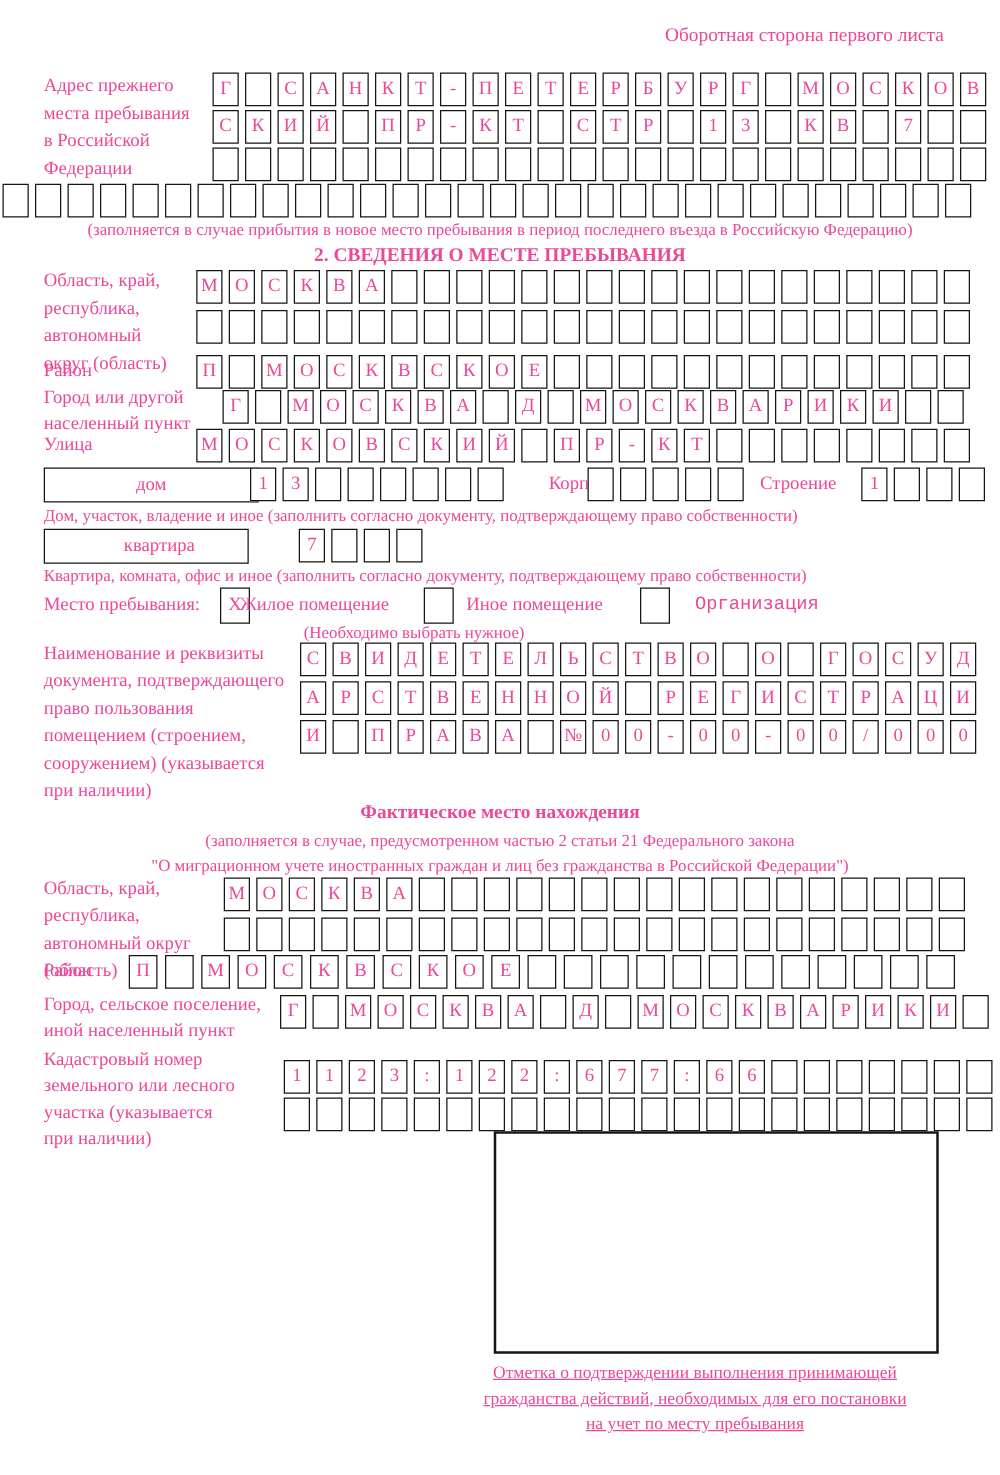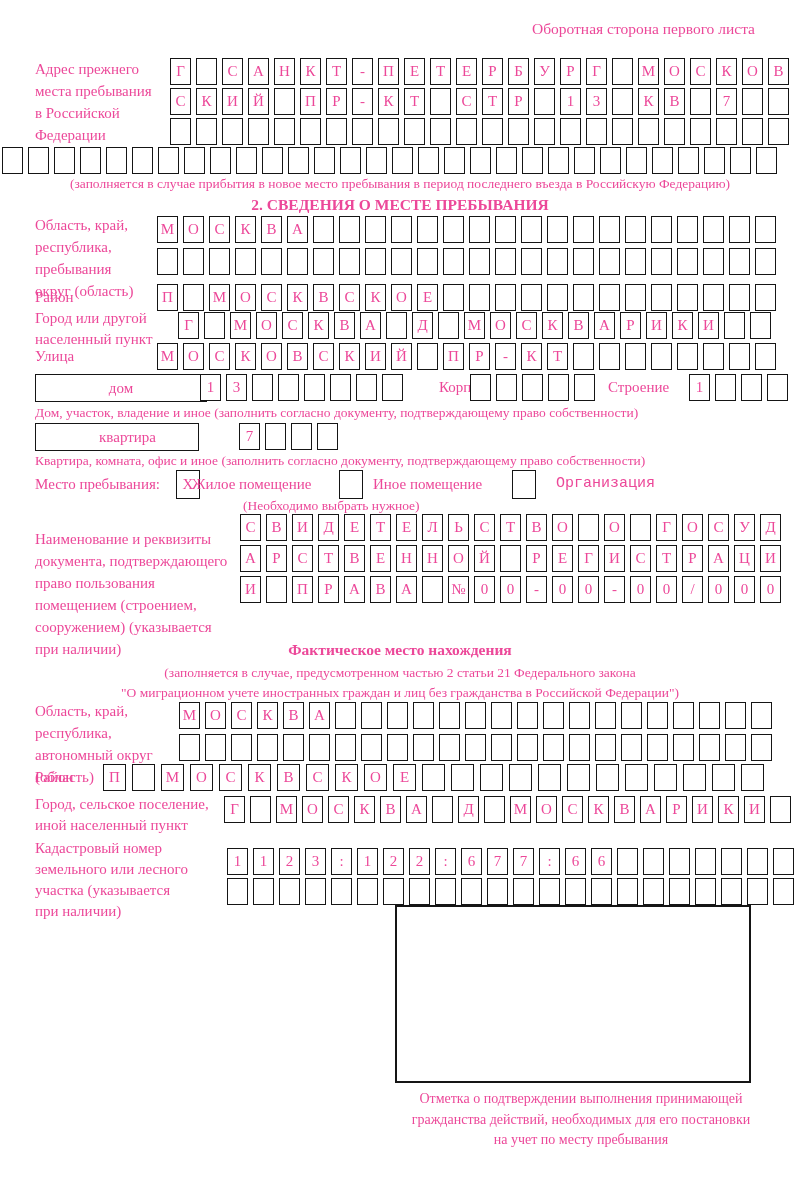--- a/index.html
+++ b/index.html
@@ -147,21 +147,21 @@
       <span class="cbox">&nbsp;</span>
       <span class="cbox">&nbsp;</span>
     </div>
   <div class="abs caption center" style="top:176px;">(заполняется в случае прибытия в новое место пребывания в период последнего въезда в Российскую Федерацию)</div>
 
   <div class="abs heading" style="top:196px;">2. СВЕДЕНИЯ О МЕСТЕ ПРЕБЫВАНИЯ</div>
 
   <div class="abs label" style="left:35px;top:214px;">
       <div>Область, край,</div>
       <div>республика,</div>
-      <div>пребывания</div>
+      <div>автономный</div>
       <div>округ (область)</div>
     </div>
   <div class="abs boxrow" style="left:157px;top:216px;">
       <span class="cbox">М</span>
       <span class="cbox">О</span>
       <span class="cbox">С</span>
       <span class="cbox">К</span>
       <span class="cbox">В</span>
       <span class="cbox">А</span>
       <span class="cbox">&nbsp;</span>
@@ -335,21 +335,21 @@
 
   <div class="abs label" style="left:35px;top:473px;">Место пребывания:</div>
   <div class="abs checkbox" style="left:176px;top:470px;">X</div>
   <div class="abs label" style="left:192px;top:473px;">Жилое помещение</div>
   <div class="abs checkbox" style="left:339px;top:470px;"></div>
   <div class="abs label" style="left:373px;top:473px;">Иное помещение</div>
   <div class="abs checkbox" style="left:512px;top:470px;"></div>
   <div class="abs label" style="left:556px;top:473px;font-family:Liberation Mono, monospace;">Организация</div>
   <div class="abs caption" style="left:243px;top:498px;">(Необходимо выбрать нужное)</div>
 
-  <div class="abs label" style="left:35px;top:528px;">
+  <div class="abs label" style="left:35px;top:512px;">
       <div>Наименование и реквизиты</div>
       <div>документа, подтверждающего</div>
       <div>право пользования</div>
       <div>помещением (строением,</div>
       <div>сооружением) (указывается</div>
       <div>при наличии)</div>
     </div>
   <div class="abs boxrow" style="left:240px;top:514px;">
       <span class="cbox">С</span>
       <span class="cbox">В</span>
@@ -586,19 +586,19 @@
       <span class="cbox">&nbsp;</span>
       <span class="cbox">&nbsp;</span>
       <span class="cbox">&nbsp;</span>
       <span class="cbox">&nbsp;</span>
       <span class="cbox">&nbsp;</span>
       <span class="cbox">&nbsp;</span>
       <span class="cbox">&nbsp;</span>
     </div>
 
   <div class="abs stamp" style="left:395px;top:905px;width:356px;height:178px;"></div>
-  <div class="abs stampnote" style="left:371px;top:1089px;width:420px;">
+  <div class="abs stampnote" style="left:346px;top:1089px;width:420px;text-decoration:underline;">
       <div>Отметка о подтверждении выполнения принимающей</div>
       <div>гражданства действий, необходимых для его постановки</div>
       <div>на учет по месту пребывания</div>
     </div>
 
 </div>
 
 </body></html>

